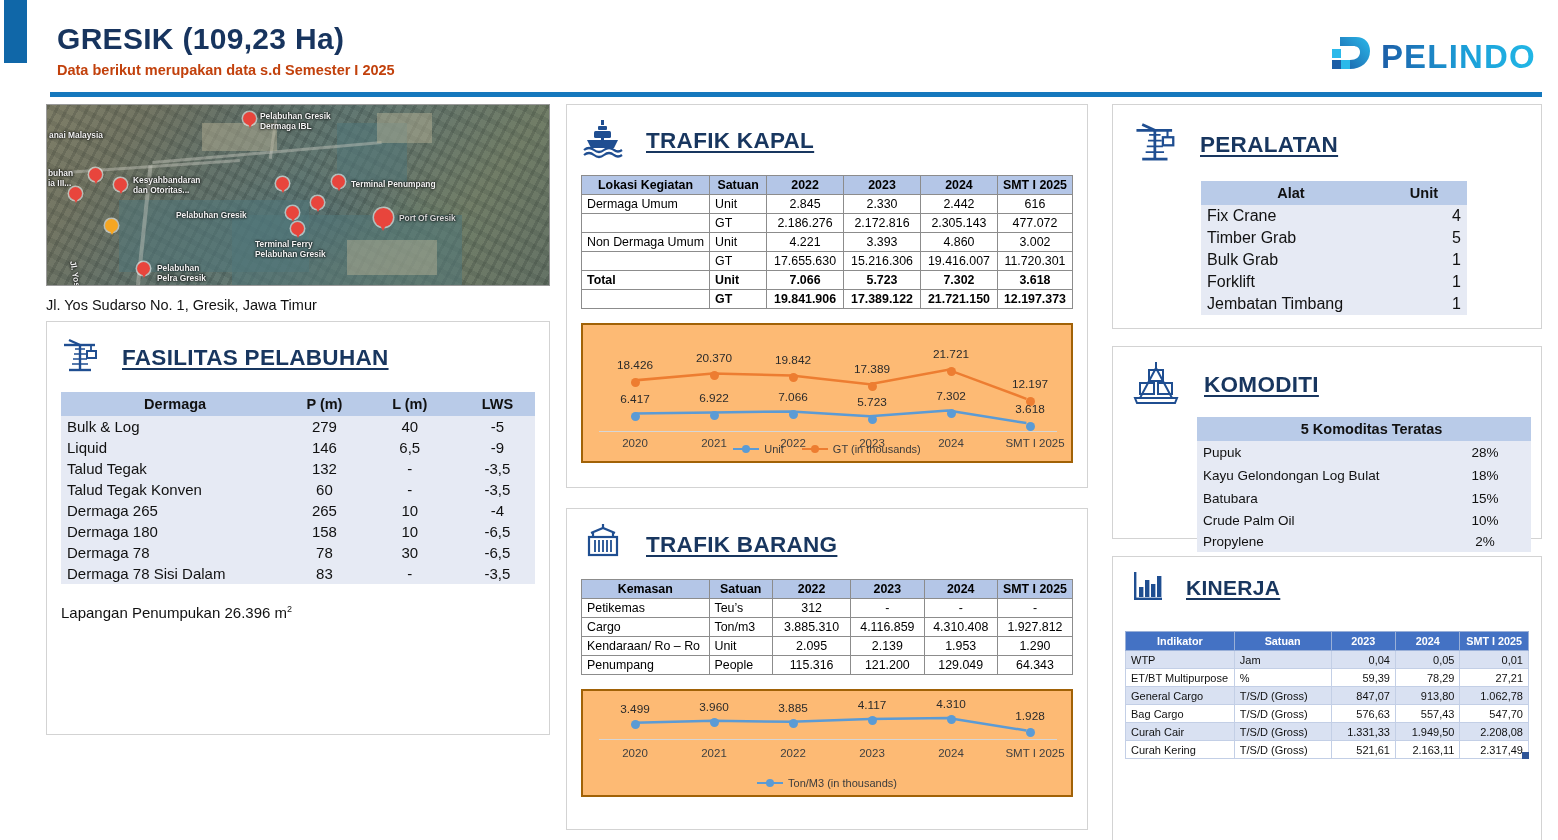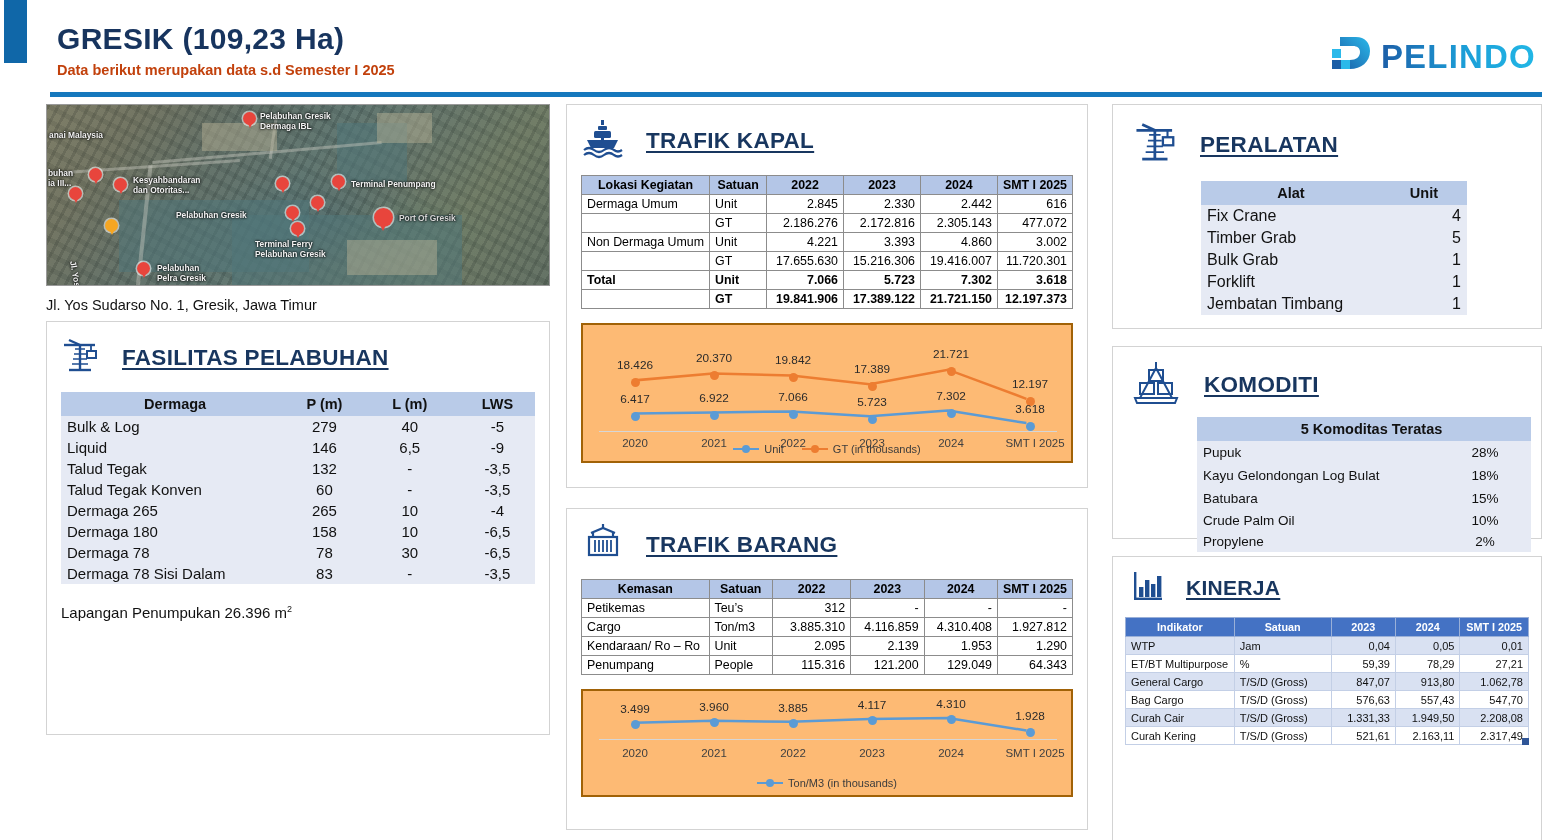--- a/index.html
+++ b/index.html
@@ -76,21 +76,21 @@
   .tsoft thead th { background:#b9cbe8; font-weight:bold; padding:4px 6px; font-size:14.5px; }
   .tsoft tbody td { background:#e6eaf4; padding:2px 6px; }
   .tsoft .c { text-align:center;padding-left:21px; }
   .tsoft .l { text-align:left; }
   .tsoft .r { text-align:right; }
 
   
   .tgrid { width:100%; font-size:12.4px; color:#000; border:1px solid #8c8c8c; }
   .tgrid th, .tgrid td { border:1px solid #8c8c8c; padding:2px 5px; white-space:nowrap; }
   .tgrid thead th { background:#b4c6e7; font-weight:bold; text-align:center; font-size:12.4px; }
-  .tgrid td.num { text-align:right; }
+  .tgrid td.num { text-align:center; }
   .tgrid td.lbl { text-align:left; }
   .tgrid tr.tot td { font-weight:bold; }
 
   
   .chartbox { border:2px solid #a16207; background:#fdba74; position:relative; }
   .legend { position:absolute; left:0; right:0; bottom:6px; display:flex; justify-content:center;
             gap:18px; font-size:11px; color:#3c3c3c; }
   .lg { display:flex; align-items:center; gap:5px; }
   .lg .lline { width:26px; height:2.5px; position:relative; }
   .lg .lline::after { content:""; position:absolute; left:9px; top:-3px; width:8px; height:8px;
@@ -613,21 +613,21 @@
             <rect x="3" y="28.6" width="28" height="2.4"></rect>
             <rect x="8" y="18" width="4.4" height="10"></rect>
             <rect x="14" y="11" width="4.4" height="17"></rect>
             <rect x="20" y="15" width="4.4" height="13"></rect>
             <rect x="26" y="7" width="4.4" height="21"></rect>
           </svg>
         </span>
         <span class="sec-title sm">KINERJA</span>
       </div>
 
-      <div style="position:relative;margin-top:10px;">
+      <div style="position:relative;margin-top:24px;">
         <table class="tkin">
           <thead>
             <tr>
               <th style="width:27%">Indikator</th>
               <th style="width:24%">Satuan</th>
               <th style="width:16%">2023</th>
               <th style="width:16%">2024</th>
               <th style="width:17%">SMT I 2025</th>
             </tr>
           </thead>

